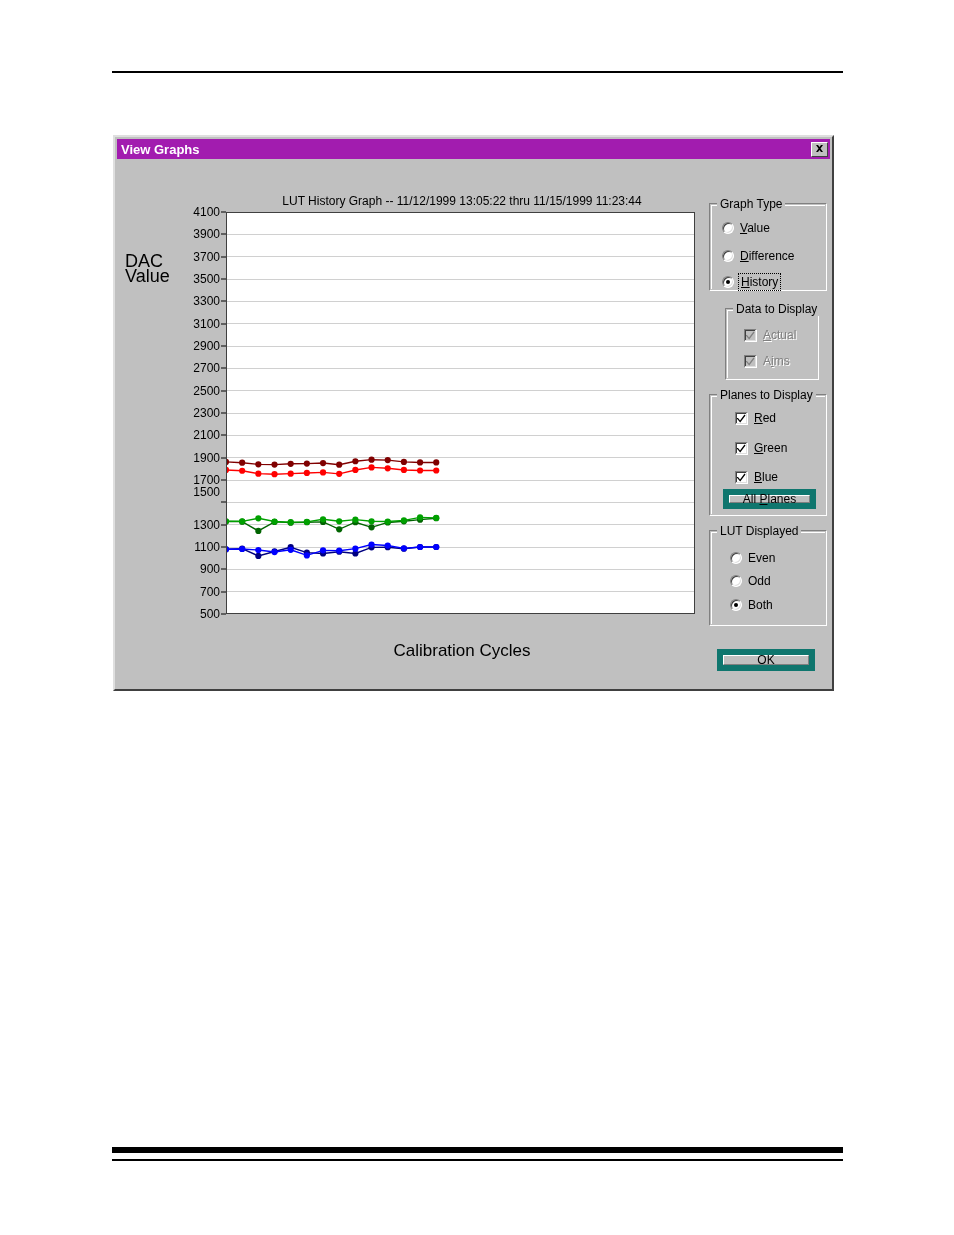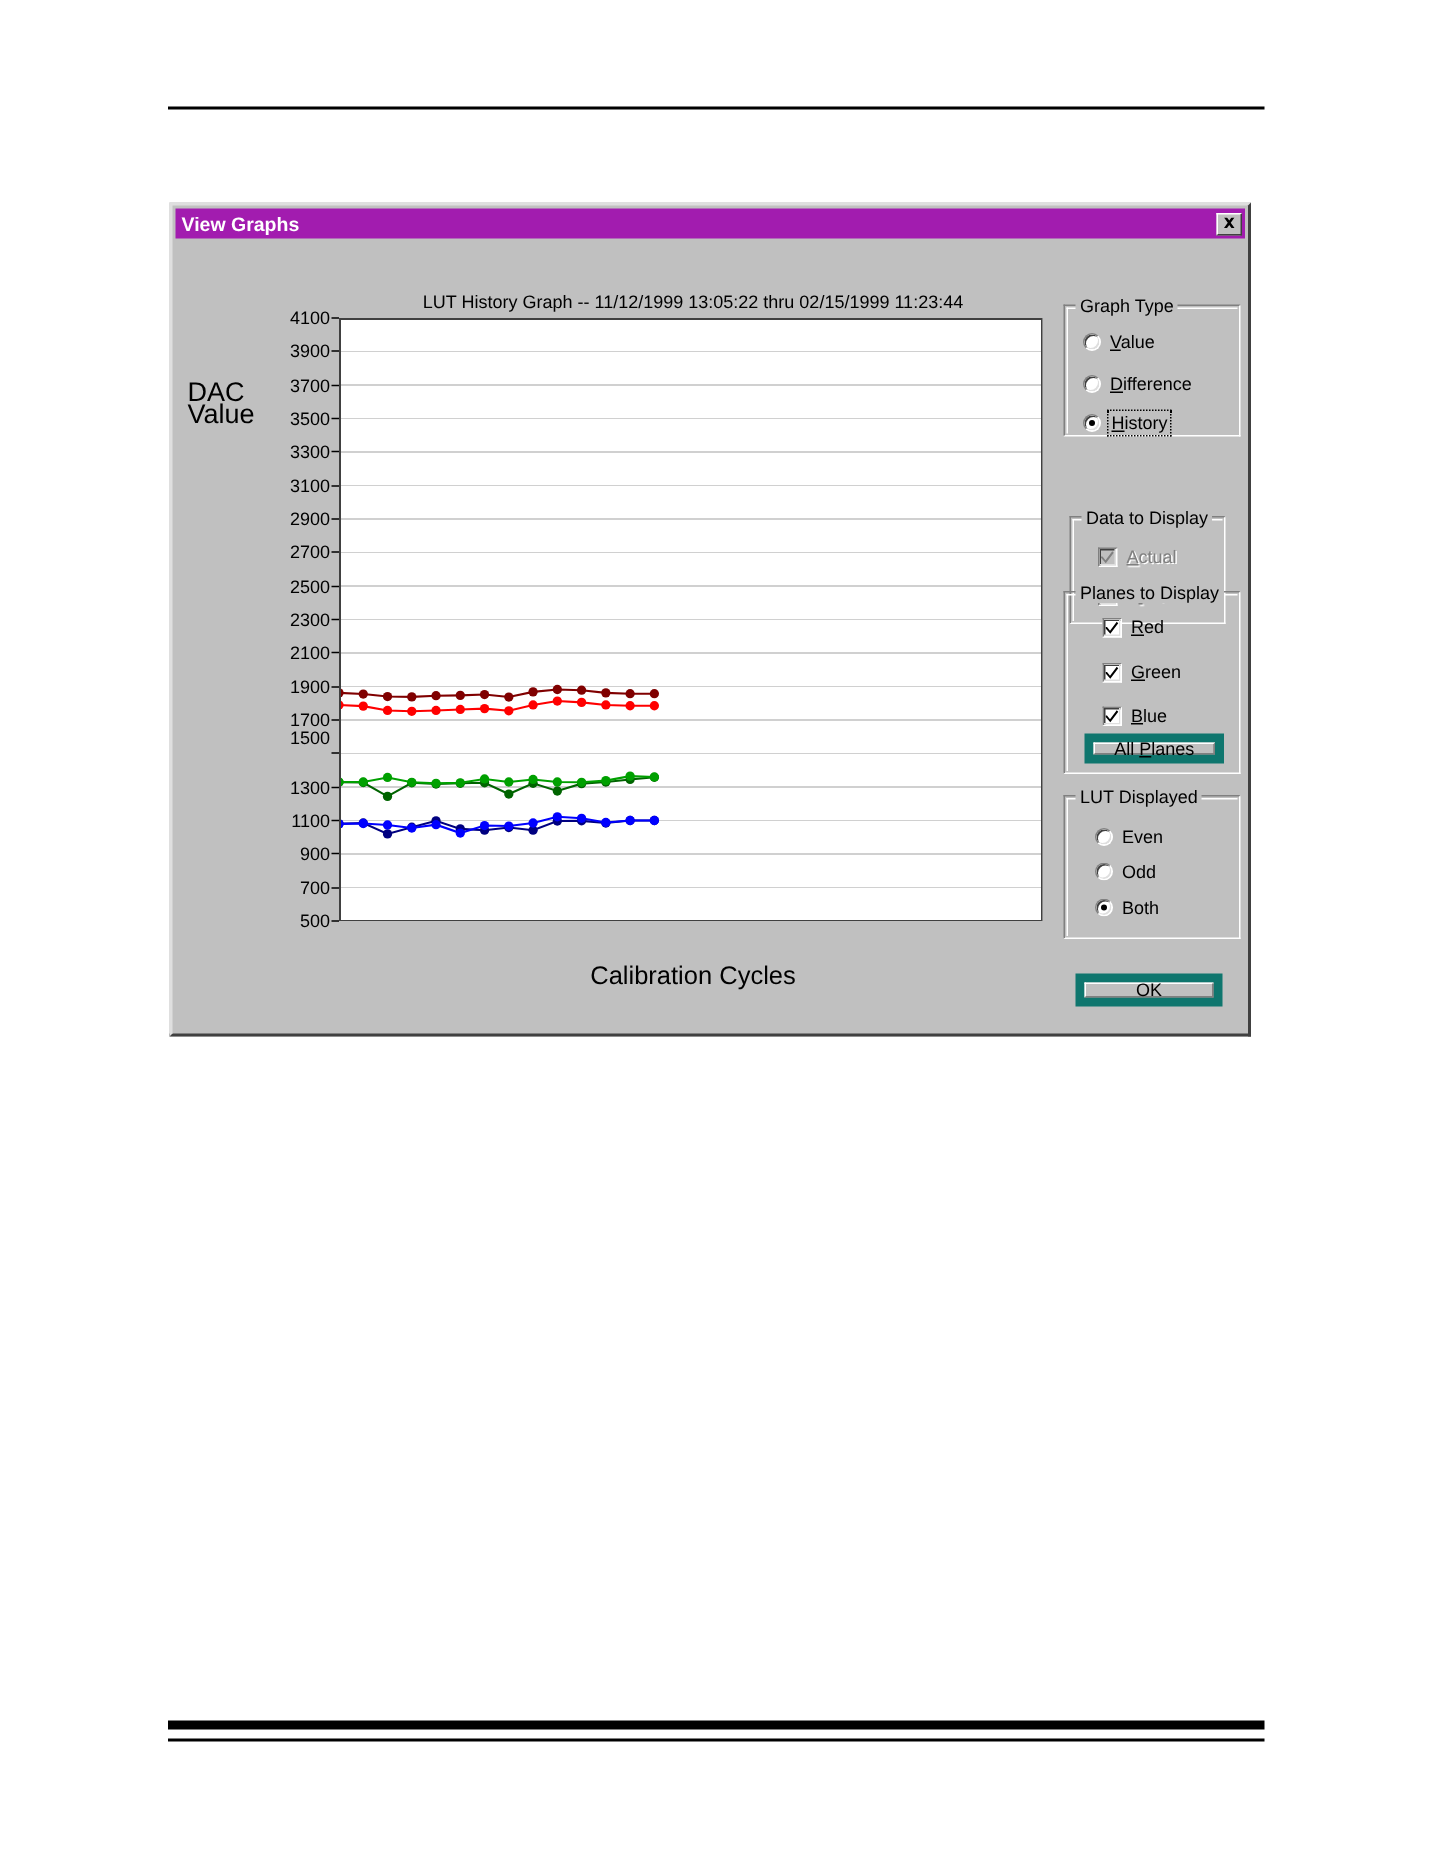--- a/index.html
+++ b/index.html
@@ -297,21 +297,21 @@
           <path d="M1 0 L3 0 L4.5 2 L6 0 L8 0 L5.5 3.5 L8 7 L6 7 L4.5 5 L3 7 L1 7 L3.5 3.5 Z" fill="#000000"></path>
         </svg>
       </span>
     </div>
   </div>
 
   <div class="dialog-body">
 
     <div class="chart-area">
 
-      <div class="chart-title">LUT History Graph -- 11/12/1999 13:05:22   thru   02/15/1999 11:23:44</div>
+      <div class="chart-title">LUT History Graph -- 11/12/1999 13:05:22   thru   11/15/1999 11:23:44</div>
 
       <div class="axis-label-y">
         <div>DAC</div>
         <div>Value</div>
       </div>
 
       <div class="plot-wrap">
         <svg id="plot-svg" width="469" height="402" viewBox="0 0 469 402" style="position:absolute;left:0;top:0;">
             <rect x="0" y="0" width="469" height="402" fill="#ffffff"></rect>
             <line x1="0" y1="22.33333333333337" x2="469" y2="22.33333333333337" stroke="#d0d0d0" stroke-width="1" shape-rendering="crispEdges"></line>
@@ -480,21 +480,21 @@
           <span class="radio"></span>
           <span><span class="label-underline">D</span><span>ifference</span></span>
         </div>
 
         <div class="ctl-row" style="left:12px; top:71px;">
           <span class="radio checked"></span>
           <span class="focus-rect"><span class="label-underline">H</span><span>istory</span></span>
         </div>
       </div>
 
-      <div class="groupbox" style="left:4px; top:127px; width:104px; height:72px;margin-top:36px;">
+      <div class="groupbox" style="left:16px; top:127px; width:94px; height:72px;">
         <span class="group-title">Data to Display</span>
 
         <div class="ctl-row disabled" style="left:18px; top:19px;">
           <span class="checkbox disabled">
             <svg width="9" height="9" viewBox="0 0 9 9">
                 <path d="M0 4 L1 4 L3 6.5 L7.5 0.5 L8.5 1.5 L3.2 8.5 L0 4.8 Z" fill="#808080"></path>
               </svg>
           </span>
           <span><span class="label-underline">A</span><span>ctual</span></span>
         </div>

